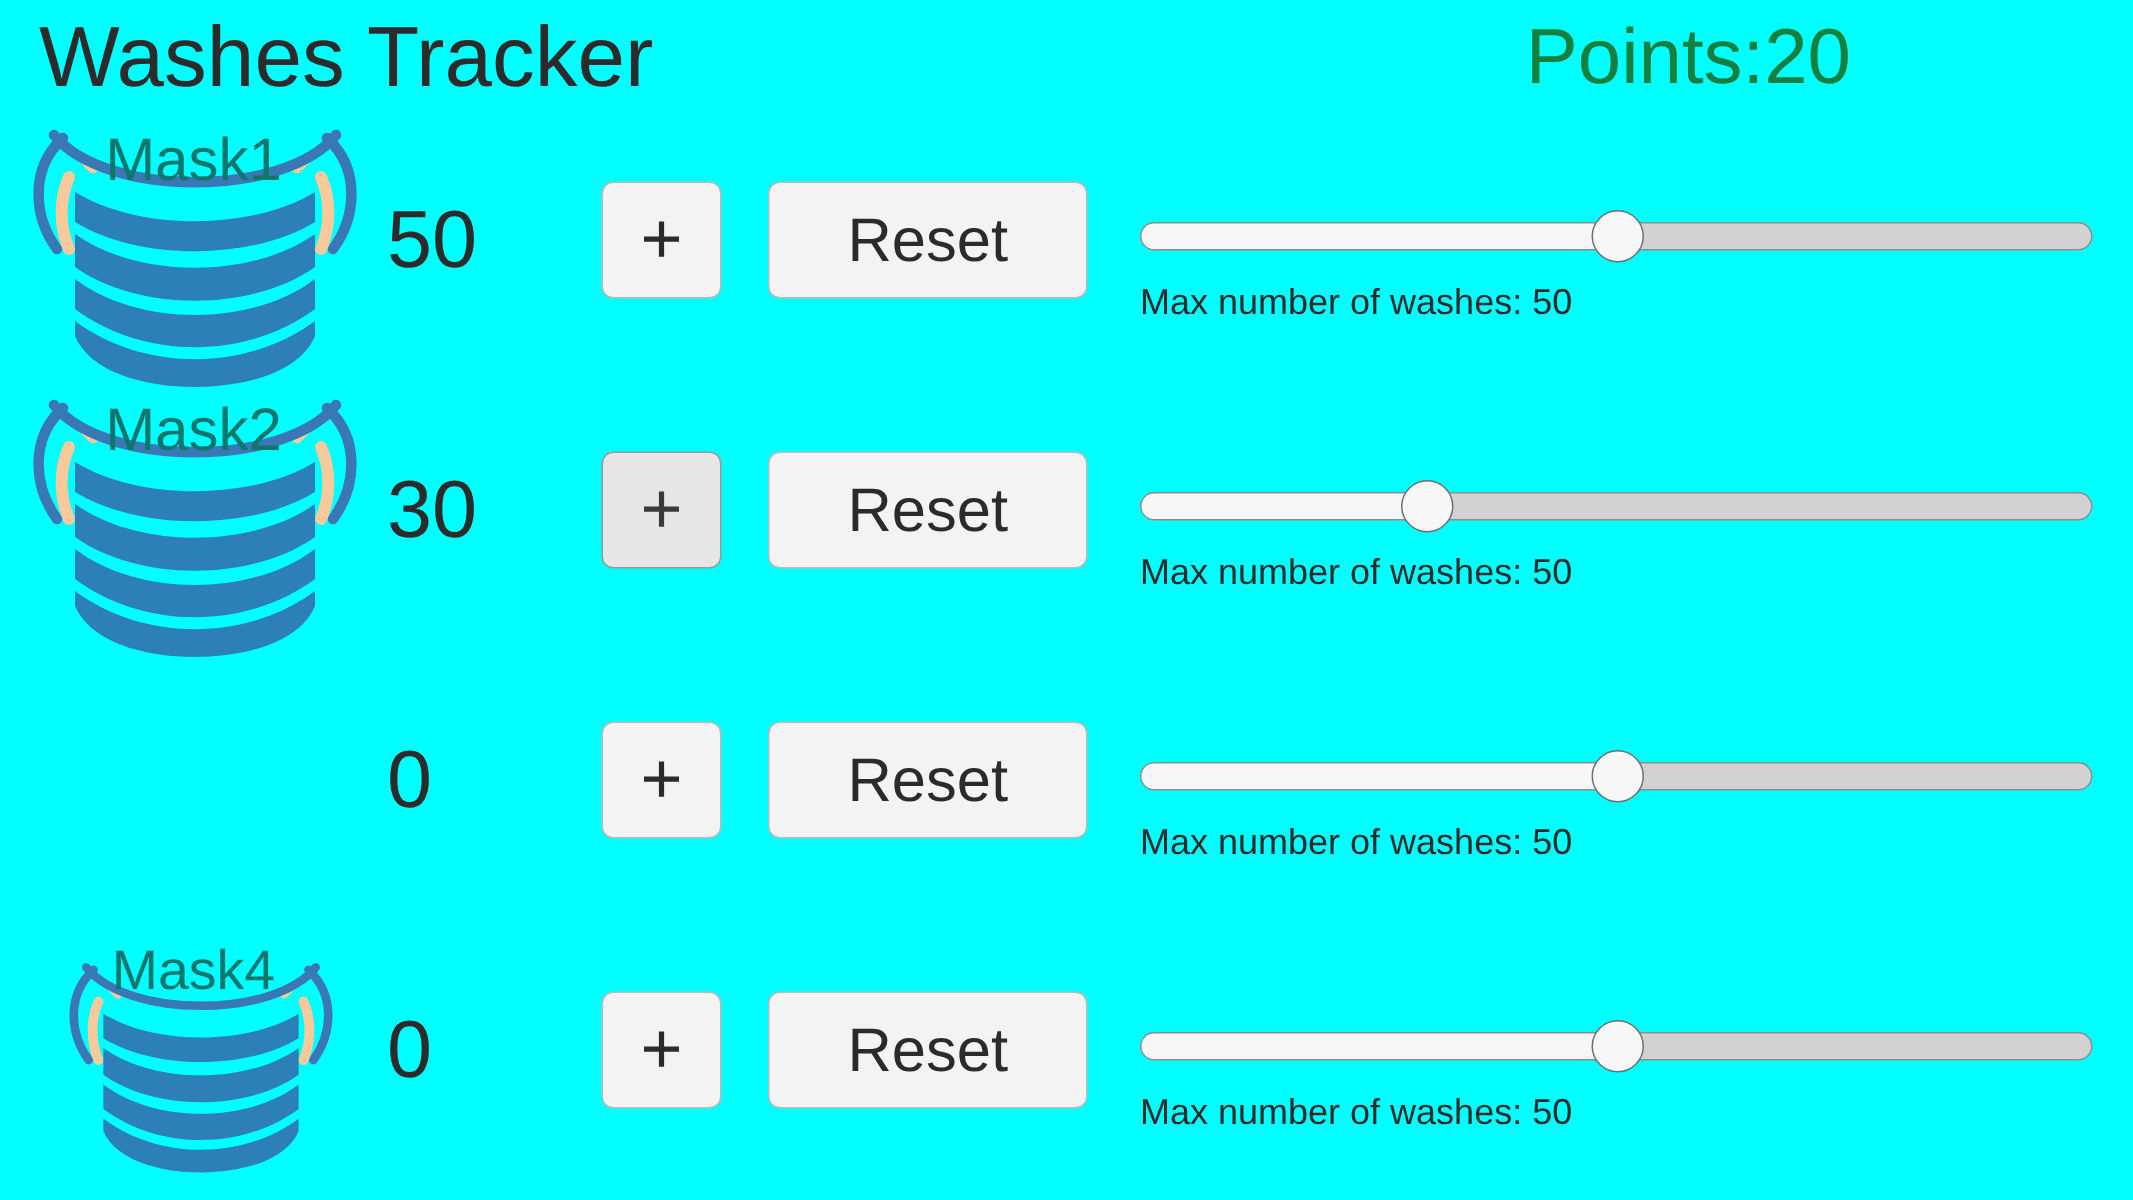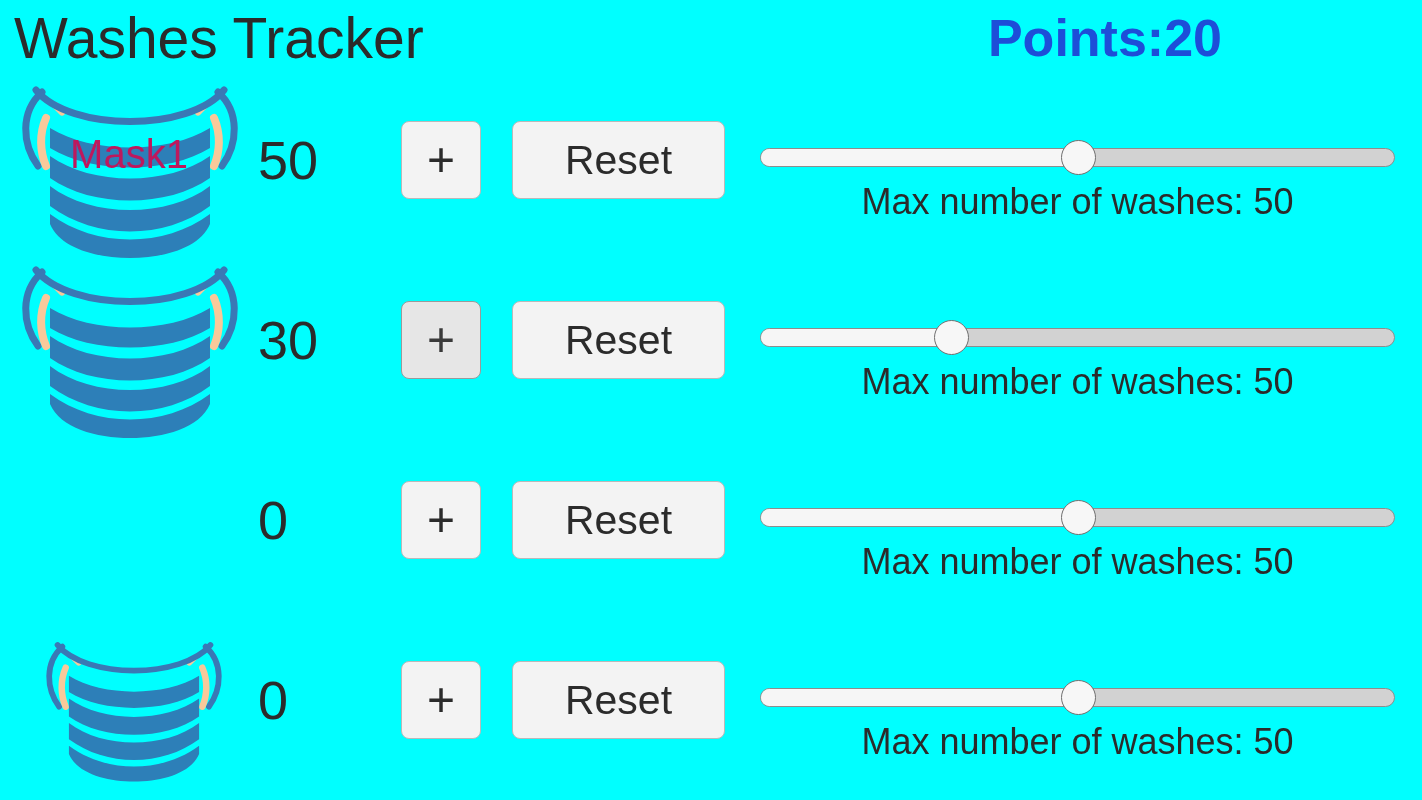--- a/index.html
+++ b/index.html
@@ -12,43 +12,43 @@
     background: #00ffff;
     font-family: "Liberation Sans", sans-serif;
     color: #2b2b2b;
     overflow: hidden;
     position: relative;
   }
 
   
   #header {
     position: absolute;
-    left: 0;
+    left: 12px;
     top: 0;
     width: 1272px;
     height: 78px;
   }
   #app-title {
     position: absolute;
     left: 14px;
     top: 6px;
     font-size: 57px;
     line-height: 64px;
     font-weight: 400;
     color: #2b2b2b;
     white-space: nowrap;
   }
   #points-label {
     position: absolute;
     right: 50px;
     top: 6px;
     font-size: 52px;
     line-height: 64px;
-    font-weight: 700;
-    color: #1d4ed8;
+    font-weight: 400;
+    color: #15803d;
     white-space: nowrap;
   }
 
   
   .mask-row {
     position: absolute;
     left: 0;
     width: 1422px;
     height: 180px;
   }
@@ -73,24 +73,23 @@
   .mask-svg.wide { left: 12px; top: 2px; width: 236px; height: 176px; }
   .mask-svg.narrow { left: 38px; top: 2px; width: 192px; height: 176px; }
 
   .mask-name {
     position: absolute;
     top: 4px;
     width: 258px;
     text-align: center;
     font-size: 40px;
     line-height: 46px;
-    color: #be185d;
+    color: #0f766e;
     white-space: nowrap;
     z-index: 3;
-    margin-top: 47px;
   }
   .mask-name.narrow { font-size: 37px; }
 
   
   .counter-value {
     position: absolute;
     left: 258px;
     top: 48px;
     width: 120px;
     font-size: 54px;
@@ -170,22 +169,22 @@
     border: 1px solid #6f6f6f;
     border-radius: 50%;
     box-sizing: border-box;
     cursor: pointer;
   }
   .slider-caption {
     position: absolute;
     left: 0;
     top: 100px;
     width: 635px;
-    text-align: center;
-    font-size: 36px;
+    text-align: left;
+    font-size: 24px;
     line-height: 44px;
     color: #2b2b2b;
     white-space: nowrap;
   }
 </style>
 </head>
 <body>
 
 <div id="header">
   <div id="app-title">Washes Tracker</div>
@@ -244,20 +243,21 @@
           <path class="loop-tip-right" d="M192 24 L186 30" fill="none" stroke="#f8c99a" stroke-width="7" stroke-linecap="round"></path>
         </g>
         <path class="mask-top-edge" d="M24 8 C58 50, 178 50, 212 8" fill="none" stroke="#3a78b5" stroke-width="7" stroke-linecap="round"></path>
         <g class="mask-body" fill="#2d7fb8">
           <path d="M38 46 C80 72, 156 72, 198 46 L198 66 C156 92, 80 92, 38 66 Z"></path>
           <path d="M38 74 C80 104, 156 104, 198 74 L198 96 C156 126, 80 126, 38 96 Z"></path>
           <path d="M38 104 C80 136, 156 136, 198 104 L198 124 C152 158, 84 158, 38 124 Z"></path>
           <path d="M38 132 C84 166, 152 166, 198 132 L198 142 C188 166, 152 176, 118 176 C84 176, 48 166, 38 142 Z"></path>
         </g>
       </svg>
+      <div class="mask-name">Mask2</div>
     </div>
 
     <div class="counter-value">30</div>
 
     <button class="btn btn-plus dim">+</button>
     <button class="btn btn-reset">Reset</button>
 
     <div class="slider-wrap">
       <div class="slider-track">
         <div class="slider-fill" style="width: 30%;"></div>
@@ -299,20 +299,21 @@
           <path class="loop-tip-right" d="M192 24 L186 30" fill="none" stroke="#f8c99a" stroke-width="7" stroke-linecap="round"></path>
         </g>
         <path class="mask-top-edge" d="M24 8 C58 50, 178 50, 212 8" fill="none" stroke="#3a78b5" stroke-width="7" stroke-linecap="round"></path>
         <g class="mask-body" fill="#2d7fb8">
           <path d="M38 46 C80 72, 156 72, 198 46 L198 66 C156 92, 80 92, 38 66 Z"></path>
           <path d="M38 74 C80 104, 156 104, 198 74 L198 96 C156 126, 80 126, 38 96 Z"></path>
           <path d="M38 104 C80 136, 156 136, 198 104 L198 124 C152 158, 84 158, 38 124 Z"></path>
           <path d="M38 132 C84 166, 152 166, 198 132 L198 142 C188 166, 152 176, 118 176 C84 176, 48 166, 38 142 Z"></path>
         </g>
       </svg>
+      <div class="mask-name narrow">Mask4</div>
     </div>
 
     <div class="counter-value">0</div>
 
     <button class="btn btn-plus">+</button>
     <button class="btn btn-reset">Reset</button>
 
     <div class="slider-wrap">
       <div class="slider-track">
         <div class="slider-fill" style="width: 50%;"></div>

